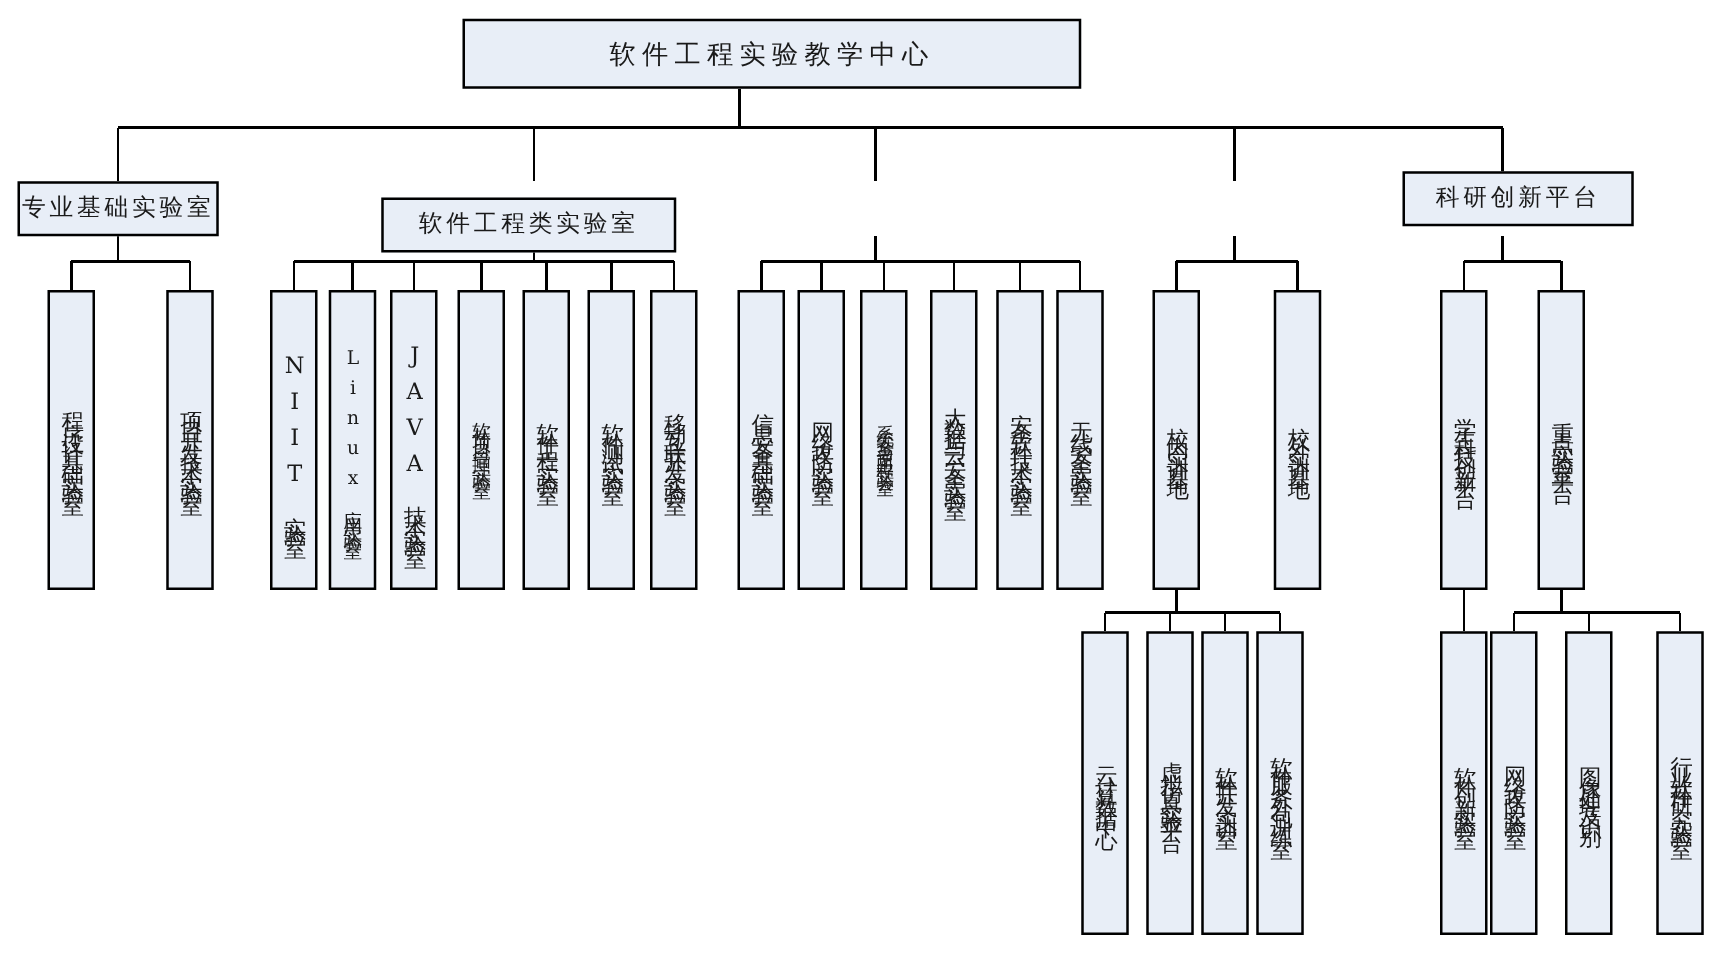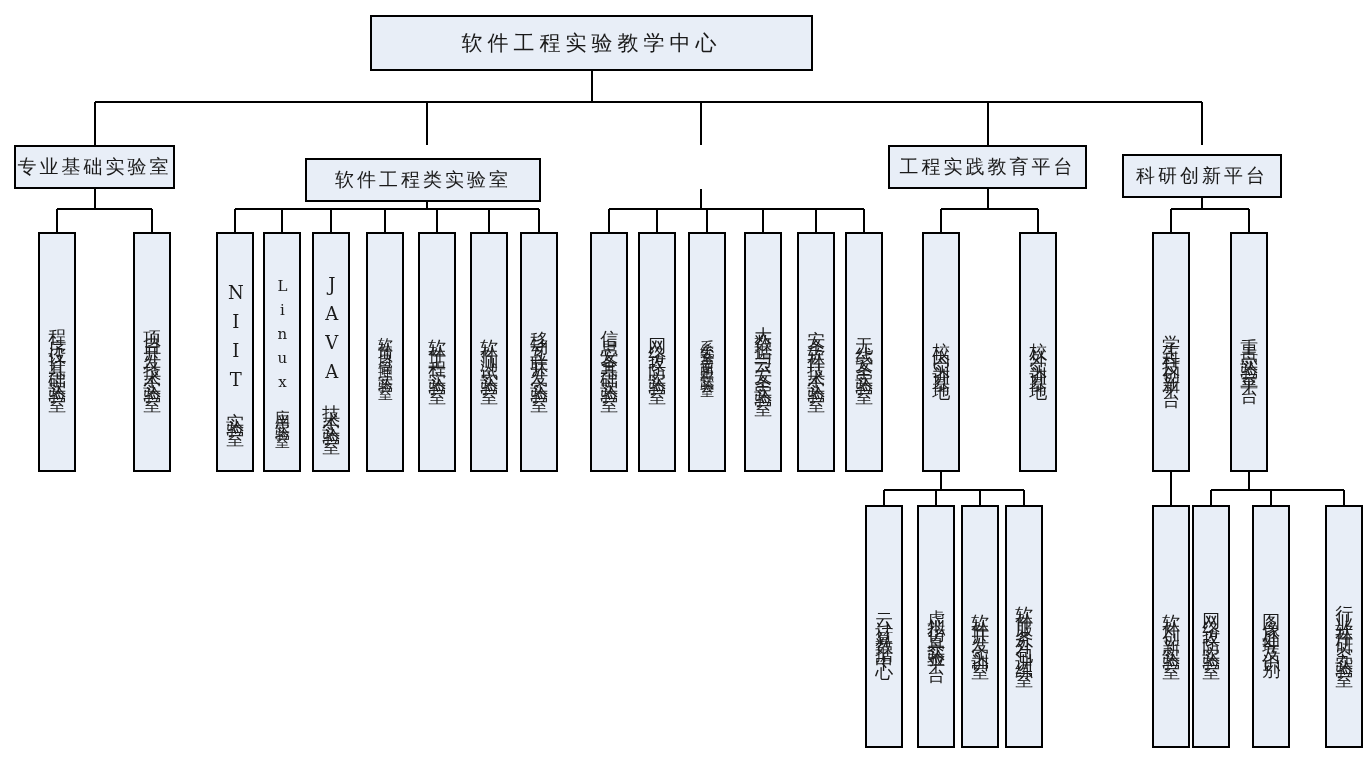--- a/index.html
+++ b/index.html
@@ -52,26 +52,25 @@
       <path d="M941 472 V490 M884 490 H1024
                M884 490 V505 M936 490 V505 M980 490 V505 M1024 490 V505"></path>
 
       <path d="M1171 472 V505"></path>
 
       <path d="M1249 472 V490 M1211 490 H1344
                M1211 490 V505 M1271 490 V505 M1344 490 V505"></path>
     </g>
   </svg>
 
-  <div class="box h root" style="left:370px;top:15px;width:443px;height:56px">软件工程实验教学中心</div>
+  <div class="box h root" style="left:370px;top:15px;width:495px;height:56px">软件工程实验教学中心</div>
 
   <div class="box h" style="left:14px;top:145px;width:161px">专业基础实验室</div>
   <div class="box h" style="left:305px;top:158px;width:236px">软件工程类实验室</div>
-  <div class="box h" style="left:888px;top:145px;width:199px">工程实践教育平台</div>
-  <div class="box h" style="left:1122px;top:154px;width:160px">科研创新平台</div>
+  <div class="box h" style="left:1122px;top:137px;width:185px">科研创新平台</div>
 
   <div class="box v" style="left:38px;top:232px">程序设计基础实验室</div>
   <div class="box v" style="left:133px;top:232px">项目开发技术实验室</div>
 
   <div class="box v" style="left:216px;top:232px">NIIT实验室</div>
   <div class="box v small" style="left:263px;top:232px">Linux应用实验室</div>
   <div class="box v" style="left:312px;top:232px">JAVA技术实验室</div>
   <div class="box v small" style="left:366px;top:232px">软件项目管理实验室</div>
   <div class="box v" style="left:418px;top:232px">软件工程实验室</div>
   <div class="box v" style="left:470px;top:232px">软件测试实验室</div>

